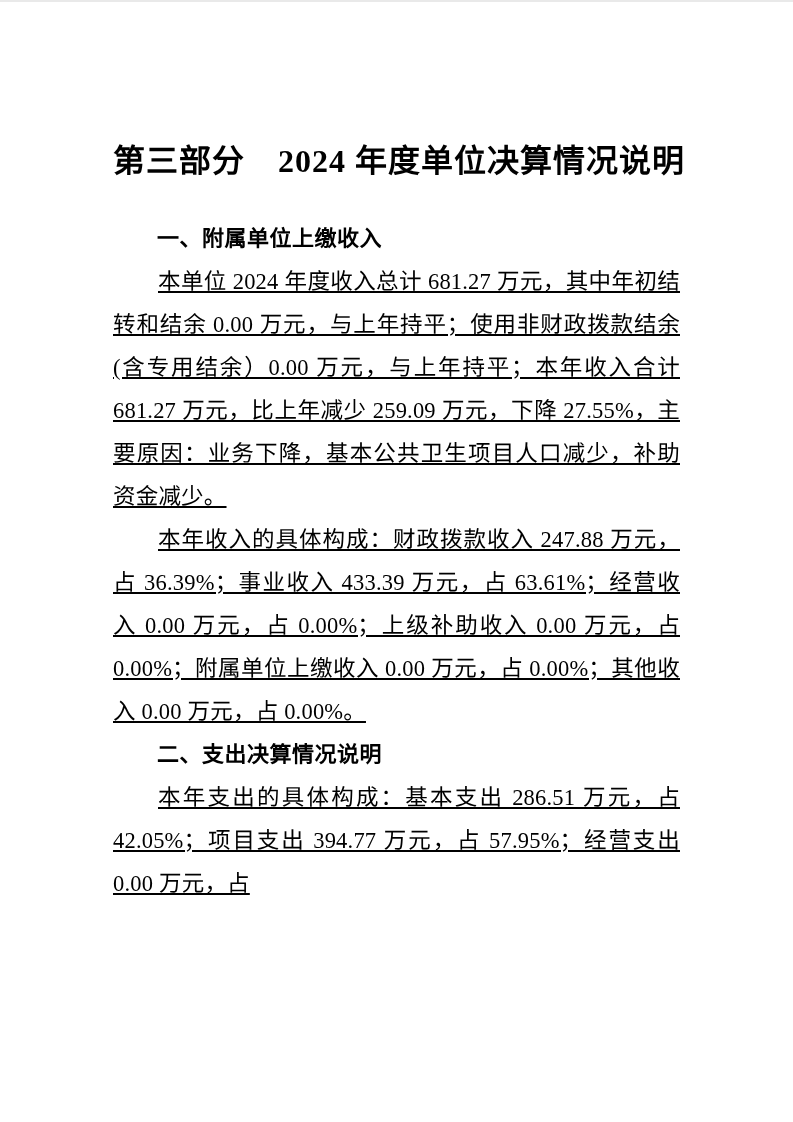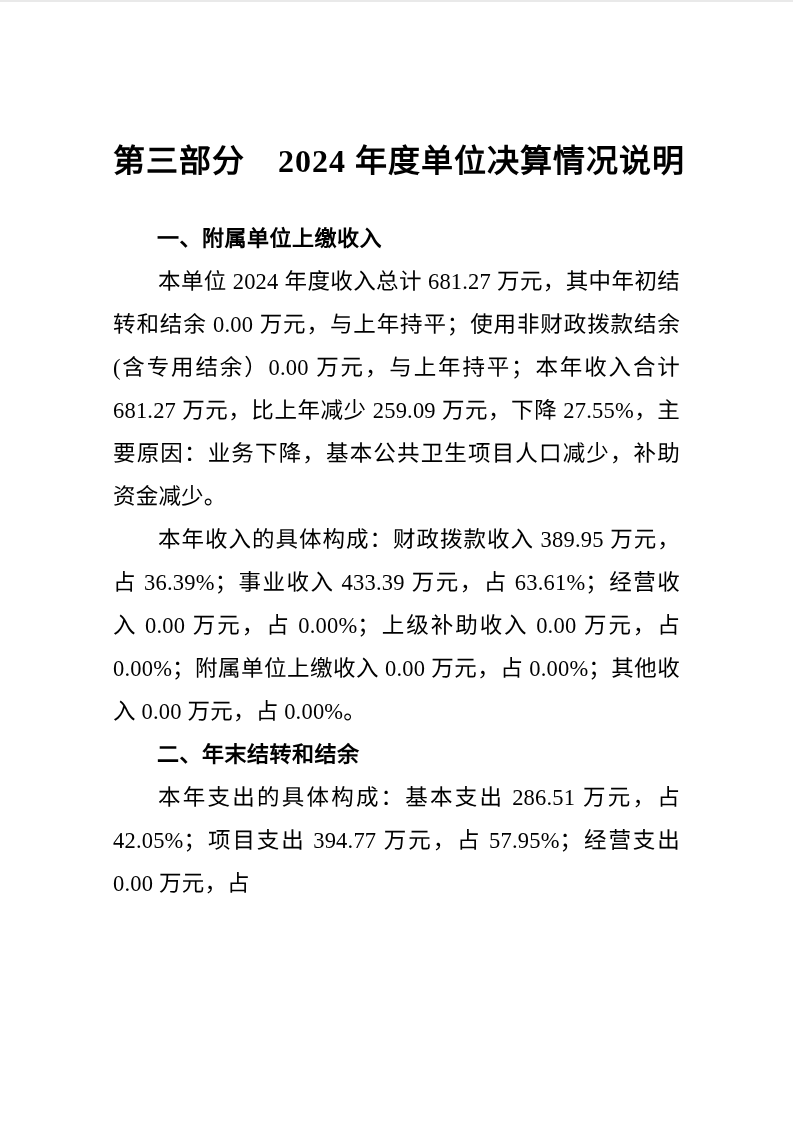--- a/index.html
+++ b/index.html
@@ -39,20 +39,21 @@
     letter-spacing: 0.5px;
   }
   .body-para {
     margin: 0;
     font-family: "Liberation Serif", "DejaVu Serif", serif;
     font-size: 22.5px;
     line-height: 43px;
     text-indent: 2em;
     text-align: justify;
     letter-spacing: 0.2px;
+    text-decoration: underline;
   }
   .page-footer {
     position: absolute;
     top: 1034px;
     left: 0;
     width: 100%;
     text-align: right;
     font-family: "Liberation Serif", "DejaVu Serif", serif;
     font-size: 19px;
     line-height: 28px;
@@ -63,22 +64,22 @@
 <body>
 
 <div class="page">
 
   <h1 class="doc-title">第三部分　2024 年度单位决算情况说明</h1>
 
   <h2 class="sec-heading">一、附属单位上缴收入</h2>
 
   <p class="body-para">本单位 2024 年度收入总计 681.27 万元，其中年初结转和结余 0.00 万元，与上年持平；使用非财政拨款结余(含专用结余）0.00 万元，与上年持平；本年收入合计 681.27 万元，比上年减少 259.09 万元，下降 27.55%，主要原因：业务下降，基本公共卫生项目人口减少，补助资金减少。</p>
 
-  <p class="body-para">本年收入的具体构成：财政拨款收入 389.95 万元，占 36.39%；事业收入 433.39 万元，占 63.61%；经营收入 0.00 万元，占 0.00%；上级补助收入 0.00 万元，占 0.00%；附属单位上缴收入 0.00 万元，占 0.00%；其他收入 0.00 万元，占 0.00%。</p>
+  <p class="body-para">本年收入的具体构成：财政拨款收入 247.88 万元，占 36.39%；事业收入 433.39 万元，占 63.61%；经营收入 0.00 万元，占 0.00%；上级补助收入 0.00 万元，占 0.00%；附属单位上缴收入 0.00 万元，占 0.00%；其他收入 0.00 万元，占 0.00%。</p>
 
-  <h2 class="sec-heading">二、年末结转和结余</h2>
+  <h2 class="sec-heading">二、支出决算情况说明</h2>
 
 
   <p class="body-para">本年支出的具体构成：基本支出 286.51 万元，占 42.05%；项目支出 394.77 万元，占 57.95%；经营支出 0.00 万元，占</p>
 
   <div class="page-footer">— 16 —</div>
 
 </div>
 
 </body></html>

